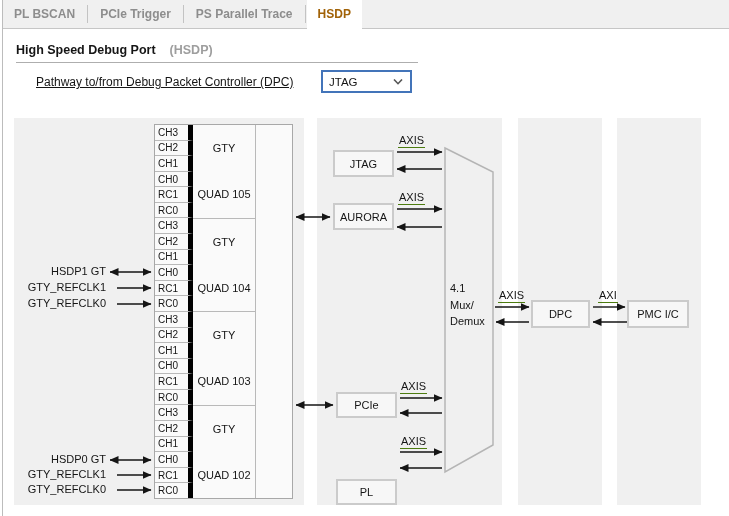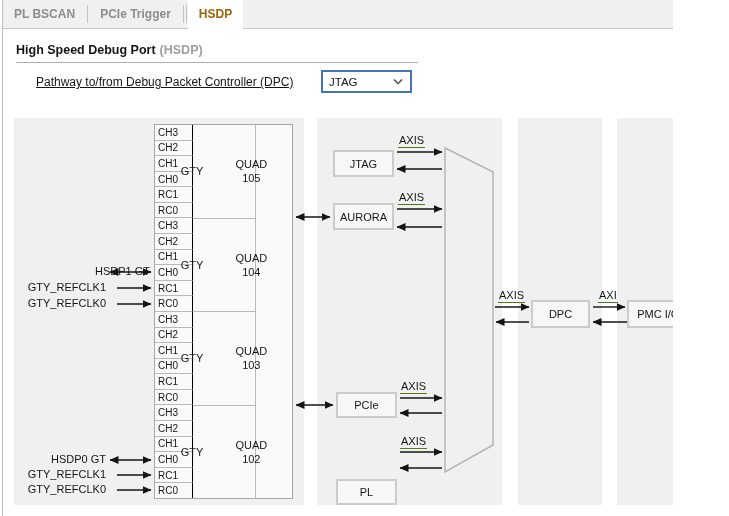--- a/index.html
+++ b/index.html
@@ -1,30 +1,30 @@
 <!DOCTYPE html>
 <html><head>
 <meta charset="utf-8">
 <style>
   html,body{margin:0;padding:0;background:#fff;}
-  #screen{position:relative;width:673px;height:516px;background:#ffffff;
+  #screen{position:relative;width:729px;height:516px;background:#ffffff;
     font-family:"Liberation Sans",sans-serif;overflow:hidden;}
   .left-edge{position:absolute;left:2px;top:0;width:1px;height:516px;background:#bcbcbc;}
 
   
   .tabbar{position:absolute;left:3px;top:0;right:0;height:29px;background:#f0f0f0;
     border-bottom:1px solid #c6c6c6;display:flex;align-items:stretch;box-sizing:border-box;}
   .tab{display:flex;align-items:center;padding:0 11px;font-size:12px;font-weight:700;
     color:#8d8d8d;cursor:pointer;white-space:nowrap;}
   .tab.active{background:#ffffff;color:#a16207;box-shadow:0 1px 0 #ffffff;}
   .tabsep{width:1px;background:#c3c3c3;margin:5px 1px;}
 
   
   .heading{position:absolute;left:16px;top:43px;font-size:12.5px;font-weight:700;color:#151515;}
-  .heading .suffix{color:#9e9e9e;margin-left:4px;}
+  .heading .suffix{color:#9e9e9e;margin-left:14px;}
   .heading-rule{position:absolute;left:16px;top:62px;width:402px;height:1px;background:#aeaeae;}
   .pathway-label{position:absolute;left:36px;top:75px;font-size:12px;color:#151515;text-decoration:underline;}
   .dropdown{position:absolute;left:321px;top:70px;width:91px;height:23px;box-sizing:border-box;
     border:2px solid #4374b9;background:#fff;display:flex;align-items:center;
     justify-content:space-between;padding:0 7px 0 6px;font-size:11.5px;color:#151515;cursor:pointer;}
 
   
   .panel{position:absolute;top:118px;height:387px;background:#f0f0f0;}
   .panel.p1{left:14px;width:290px;}
   .panel.p2{left:317px;width:185px;}
@@ -32,26 +32,26 @@
   .panel.p4{left:617px;width:84px;}
 
   
   svg.wires{position:absolute;left:0;top:0;pointer-events:none;z-index:2;}
   svg.wires line{stroke:#151515;stroke-width:1.4;}
 
   
   .gty-block{position:absolute;left:154px;top:124px;width:139px;height:375px;box-sizing:border-box;
     background:#fafafa;border:1px solid #a8a8a8;display:flex;z-index:3;}
   .ch-col{width:38px;display:flex;flex-direction:column;box-sizing:border-box;}
-  .ch-cell{flex:1;border-right:1px solid #000000;border-bottom:1px solid #b9b9b9;
+  .ch-cell{flex:1;border-right:5px solid #000000;border-bottom:1px solid #b9b9b9;
     display:flex;align-items:center;padding-left:3px;font-size:10px;color:#151515;box-sizing:border-box;}
   .ch-cell.last{border-bottom:none;}
   .quad-col{width:63px;display:flex;flex-direction:column;box-sizing:border-box;}
   .quad-cell{flex:1;border-right:1px solid #b9b9b9;border-bottom:1px solid #b9b9b9;
-    display:flex;align-items:center;justify-content:center;
+    display:flex;flex-direction:column;align-items:center;justify-content:center;
     font-size:11px;line-height:14px;color:#151515;text-align:center;box-sizing:border-box;gap:32px;}
   .quad-cell.last{border-bottom:none;}
   .cpipe-col{flex:1;display:flex;align-items:center;justify-content:center;
     font-size:11px;color:#151515;}
 
   
   .port-label{position:absolute;width:92px;left:14px;text-align:right;font-size:11px;
     color:#151515;z-index:3;white-space:nowrap;}
 
   
@@ -82,20 +82,21 @@
 <body>
 
 <div id="screen">
   <div class="left-edge"></div>
 
   <div class="tabbar">
     <div class="tab">PL BSCAN</div>
     <div class="tabsep"></div>
     <div class="tab">PCIe Trigger</div>
     <div class="tabsep"></div>
+    <div class="tab">PS Parallel Trace</div>
     <div class="tabsep"></div>
     <div class="tab active">HSDP</div>
   </div>
 
   <div class="heading">
     <span>High Speed Debug Port</span><span class="suffix">(HSDP)</span>
   </div>
   <div class="heading-rule"></div>
 
   <div class="pathway-label">Pathway to/from Debug Packet Controller (DPC)</div>
@@ -180,34 +181,39 @@
         <span>GTY</span>
         <span>QUAD 103</span>
       </div>
       <div class="quad-cell last">
         <span>GTY</span>
         <span>QUAD 102</span>
       </div>
     </div>
   </div>
 
-  <div class="port-label" style="top:265px;margin-left:44px;">HSDP1 GT</div>
+  <div class="port-label" style="top:265px;">HSDP1 GT</div>
   <div class="port-label" style="top:281px;">GTY_REFCLK1</div>
   <div class="port-label" style="top:297px;">GTY_REFCLK0</div>
   <div class="port-label" style="top:453px;">HSDP0 GT</div>
   <div class="port-label" style="top:468px;">GTY_REFCLK1</div>
   <div class="port-label" style="top:483px;">GTY_REFCLK0</div>
 
   <div class="fbox b-jtag">JTAG</div>
   <div class="fbox b-aurora">AURORA</div>
   <div class="fbox b-pcie">PCIe</div>
   <div class="fbox b-pl">PL</div>
   <div class="fbox b-pmc">PMC I/C</div>
   <div class="fbox b-dpc">DPC</div>
 
   <div class="bus-label axis-jtag">AXIS</div>
   <div class="bus-label axis-aurora">AXIS</div>
   <div class="bus-label axis-pcie">AXIS</div>
   <div class="bus-label axis-pl">AXIS</div>
   <div class="bus-label axis-dpc">AXIS</div>
   <div class="bus-label axi-pmc">AXI</div>
 
+  <div class="mux-label">
+    <div>4.1</div>
+    <div>Mux/</div>
+    <div>Demux</div>
+  </div>
 </div>
 
 </body></html>

